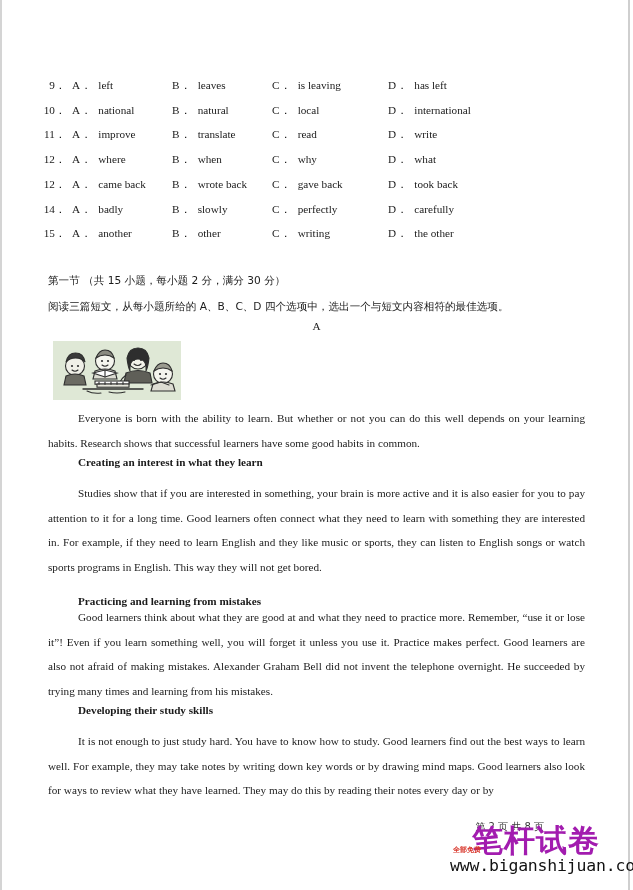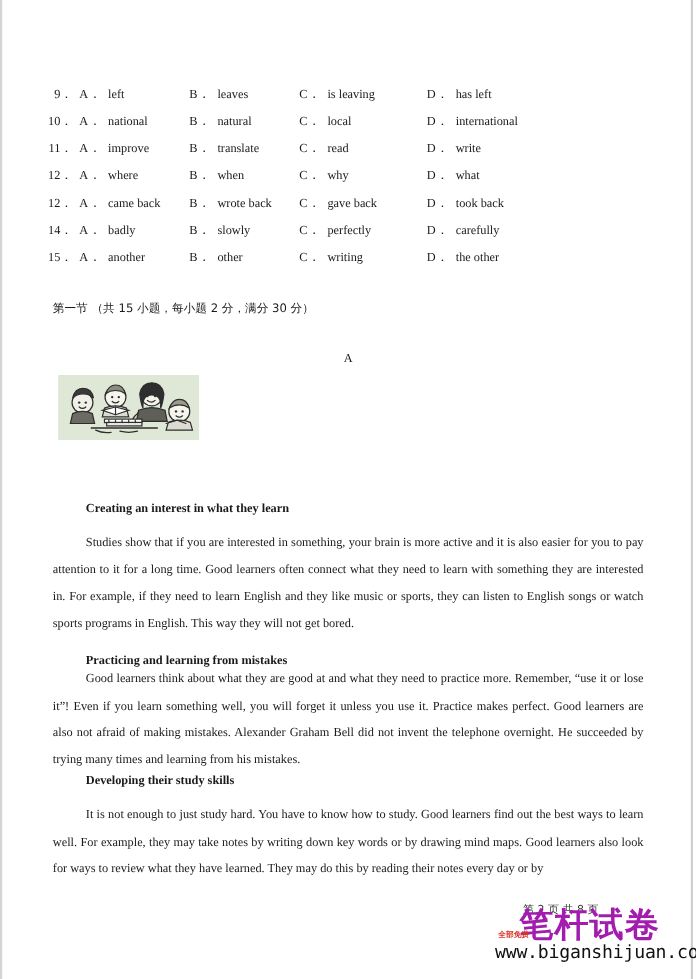--- a/index.html
+++ b/index.html
@@ -214,20 +214,21 @@
         <span class="opt-cell c-a"><span class="mark">A．</span><span class="txt">another</span></span>
         <span class="opt-cell c-b"><span class="mark">B．</span><span class="txt">other</span></span>
         <span class="opt-cell c-c"><span class="mark">C．</span><span class="txt">writing</span></span>
         <span class="opt-cell c-d"><span class="mark">D．</span><span class="txt">the other</span></span>
       </div>
     </div>
 
 
   <div class="cn" style="top:274px;">第一节 （共 15 小题，每小题 2 分，满分 30 分）</div>
 
+  <div class="cn" style="top:300px;">阅读三篇短文，从每小题所给的 A、B、C、D 四个选项中，选出一个与短文内容相符的最佳选项。</div>
 
   <div class="passage-label" style="top:320px;">A</div>
 
   <div class="illus">
     <svg width="128" height="59" viewBox="0 0 128 59" xmlns="http://www.w3.org/2000/svg">
       <rect x="0" y="0" width="128" height="59" fill="#dfe8d6"></rect>
       <g stroke="#2e2e2e" stroke-width="1.1" fill="none" stroke-linecap="round">
 
         <circle cx="22" cy="25" r="9.5" fill="#f0f0e8"></circle>
         <path d="M13 21 q2-9 9.5-9 q8 0 9.5 9 q-3-4-9.5-4 q-6 0-9.5 4z" fill="#3a3a3a" stroke="#2e2e2e"></path>
@@ -264,20 +265,21 @@
 
         <path d="M30 48 h60" stroke-width="1.4"></path>
         <rect x="42" y="40" width="34" height="3.2" fill="#ffffff"></rect>
         <rect x="44" y="43" width="32" height="3.2" fill="#e8e8de"></rect>
         <path d="M46 41 v2.2 M52 41 v2.2 M58 41 v2.2 M64 41 v2.2 M70 41 v2.2"></path>
         <path d="M34 50 q6 3 14 2 M56 51 q8 2 16 0"></path>
       </g>
     </svg>
   </div>
 
+  <div class="para indent" style="top:406px;">Everyone is born with the ability to learn. But whether or not you can do this well depends on your learning habits. Research shows that successful learners have some good habits in common.</div>
 
   <div class="sub-head" style="top:456px;">Creating an interest in what they learn</div>
 
   <div class="para indent" style="top:481px;">Studies show that if you are interested in something, your brain is more active and it is also easier for you to pay attention to it for a long time. Good learners often connect what they need to learn with something they are interested in. For example, if they need to learn English and they like music or sports, they can listen to English songs or watch sports programs in English. This way they will not get bored.</div>
 
   <div class="sub-head" style="top:580px;margin-top:15px;">Practicing and learning from mistakes</div>
 
   <div class="para indent" style="top:605px;">Good learners think about what they are good at and what they need to practice more. Remember, “use it or lose it”! Even if you learn something well, you will forget it unless you use it. Practice makes perfect. Good learners are also not afraid of making mistakes. Alexander Graham Bell did not invent the telephone overnight. He succeeded by trying many times and learning from his mistakes.</div>
 
   <div class="sub-head" style="top:704px;">Developing their study skills</div>

